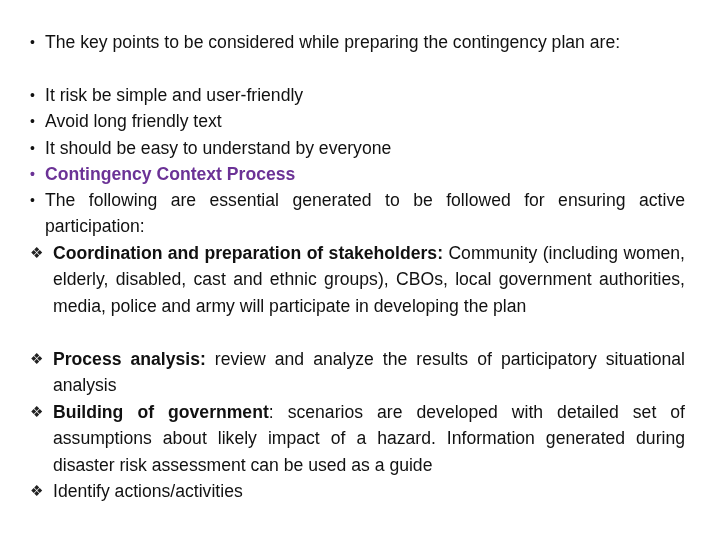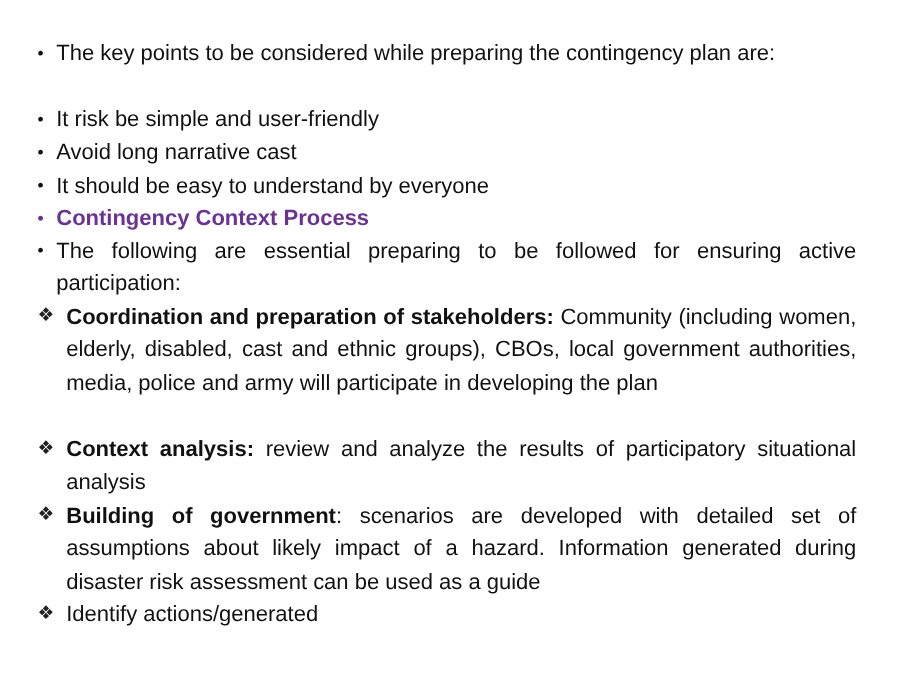--- a/index.html
+++ b/index.html
@@ -26,51 +26,51 @@
     <span class="tx">The key points to be considered while preparing the contingency plan are:</span>
   </div>
 
   <div class="item" style="top:82px">
     <span class="mk bullet">•</span>
     <span class="tx">It risk be simple and user-friendly</span>
   </div>
 
   <div class="item" style="top:108px">
     <span class="mk bullet">•</span>
-    <span class="tx">Avoid long narrative cast</span>
+    <span class="tx">Avoid long friendly text</span>
   </div>
 
   <div class="item" style="top:135px">
     <span class="mk bullet">•</span>
     <span class="tx">It should be easy to understand by everyone</span>
   </div>
 
   <div class="item purple" style="top:161px">
     <span class="mk bullet">•</span>
     <span class="tx">Contingency Context Process</span>
   </div>
 
   <div class="item" style="top:187px">
     <span class="mk bullet">•</span>
-    <span class="tx">The following are essential preparing to be followed for ensuring active participation:</span>
+    <span class="tx">The following are essential generated to be followed for ensuring active participation:</span>
   </div>
 
   <div class="item sub" style="top:240px">
     <span class="mk diamond">❖</span>
     <span class="tx"><b>Coordination and preparation of stakeholders:</b><span> Community (including women, elderly, disabled, cast and ethnic groups), CBOs, local government authorities, media, police and army will participate in developing the plan</span></span>
   </div>
 
   <div class="item sub" style="top:346px">
     <span class="mk diamond">❖</span>
-    <span class="tx"><b>Context analysis:</b><span> review and analyze the results of participatory situational analysis</span></span>
+    <span class="tx"><b>Process analysis:</b><span> review and analyze the results of participatory situational analysis</span></span>
   </div>
 
   <div class="item sub" style="top:399px">
     <span class="mk diamond">❖</span>
     <span class="tx"><b>Building of government</b><span>: scenarios are developed with detailed set of assumptions about likely impact of a hazard. Information generated during disaster risk assessment can be used as a guide</span></span>
   </div>
 
   <div class="item sub" style="top:478px">
     <span class="mk diamond">❖</span>
-    <span class="tx"><b></b><span>Identify actions/generated</span></span>
+    <span class="tx"><b></b><span>Identify actions/activities</span></span>
   </div>
 
 </div>
 
 </body></html>

